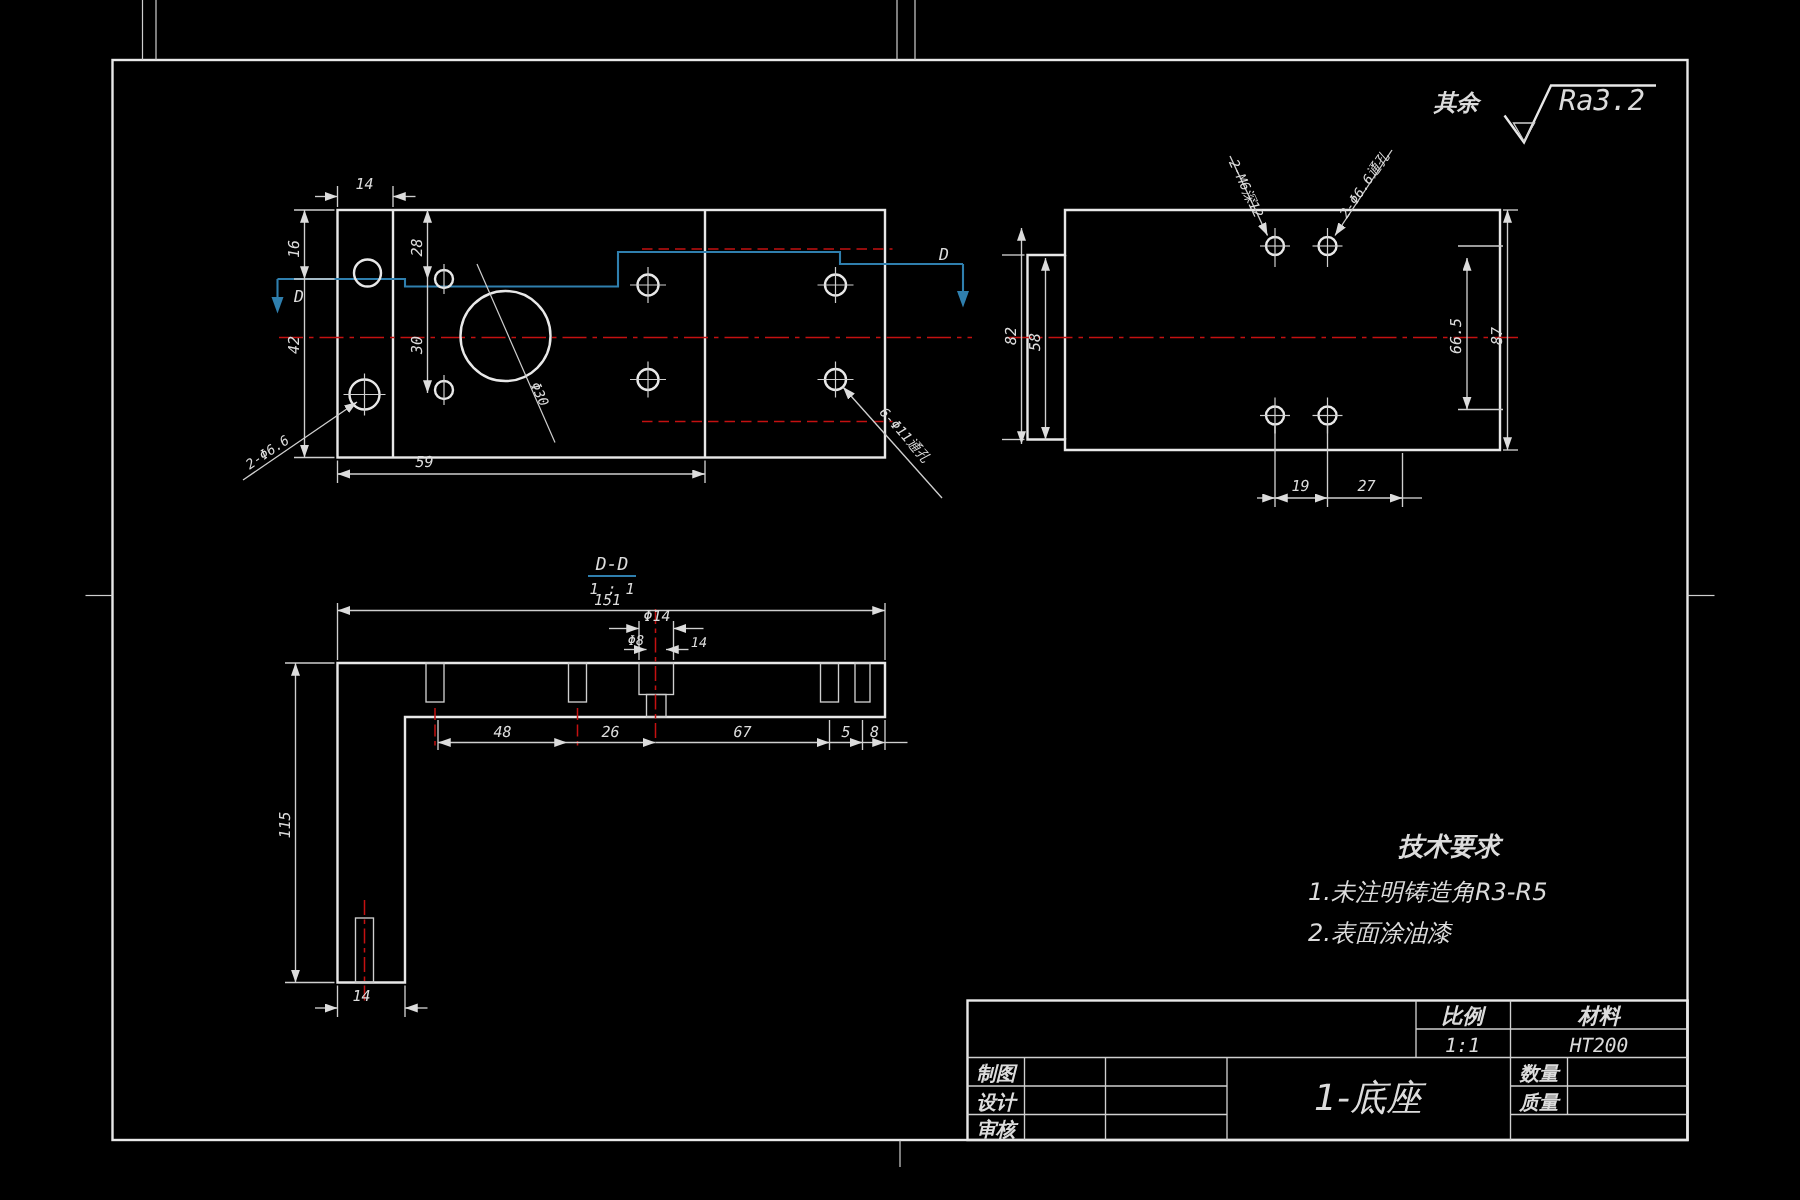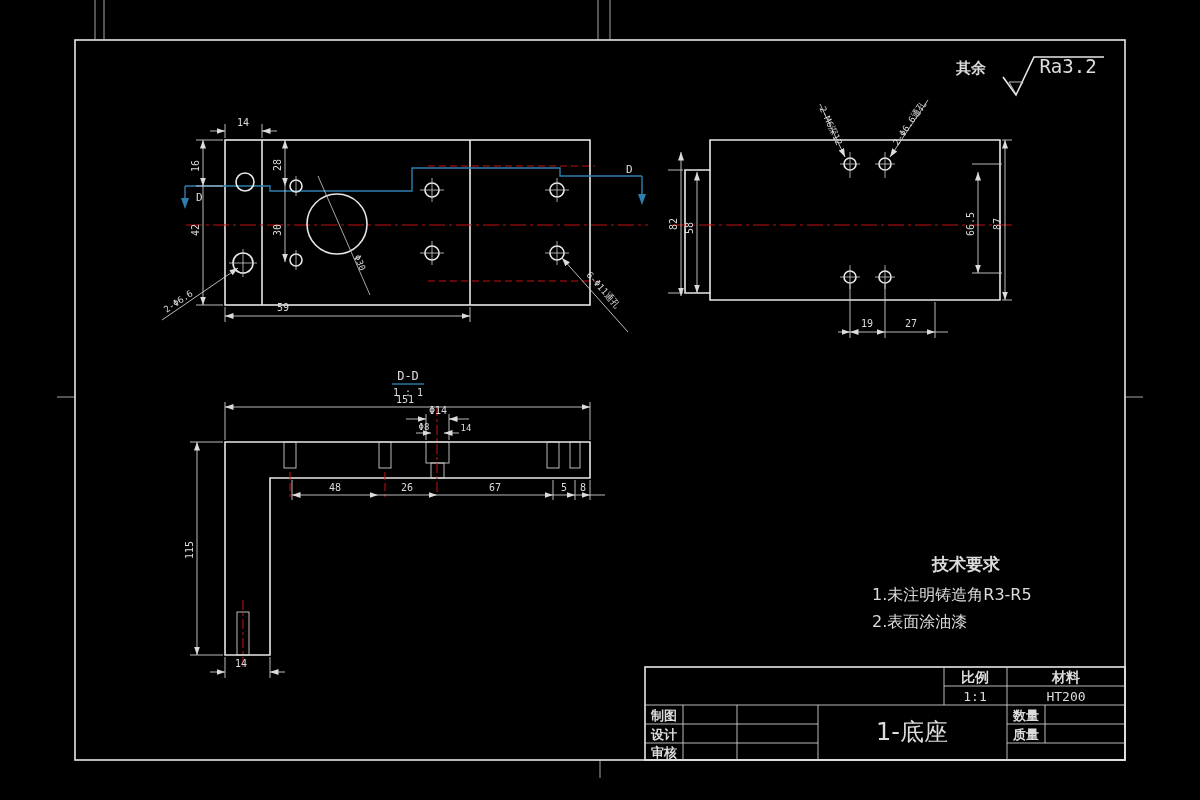--- a/index.html
+++ b/index.html
@@ -1,17 +1,17 @@
 <!DOCTYPE html>
 <html><head>
 <meta charset="utf-8">
 <style>
   html,body{margin:0;padding:0;background:#000;}
   .canvas{position:relative;width:1200px;height:800px;background:#000;overflow:hidden;
-          font-family:"DejaVu Sans","Liberation Sans",sans-serif;}
+          font-family:"DejaVu Sans","Liberation Sans",sans-serif;font-style:italic;}
   svg{display:block;}
   text{fill:#dcdcdc;font-family:"DejaVu Sans Mono","Liberation Mono",monospace;}
   .cjk{font-family:"DejaVu Sans","Liberation Sans",sans-serif;}
   .thin{stroke:#cfcfcf;stroke-width:0.8;}
   .out{stroke:#e8e8e8;stroke-width:1.6;fill:none;}
   .dim{stroke:#cfcfcf;stroke-width:0.9;fill:none;}
   .red{stroke:#c41111;stroke-width:1;fill:none;}
   .blue{stroke:#2f7fae;stroke-width:1.4;fill:none;}
 </style>
 </head>

